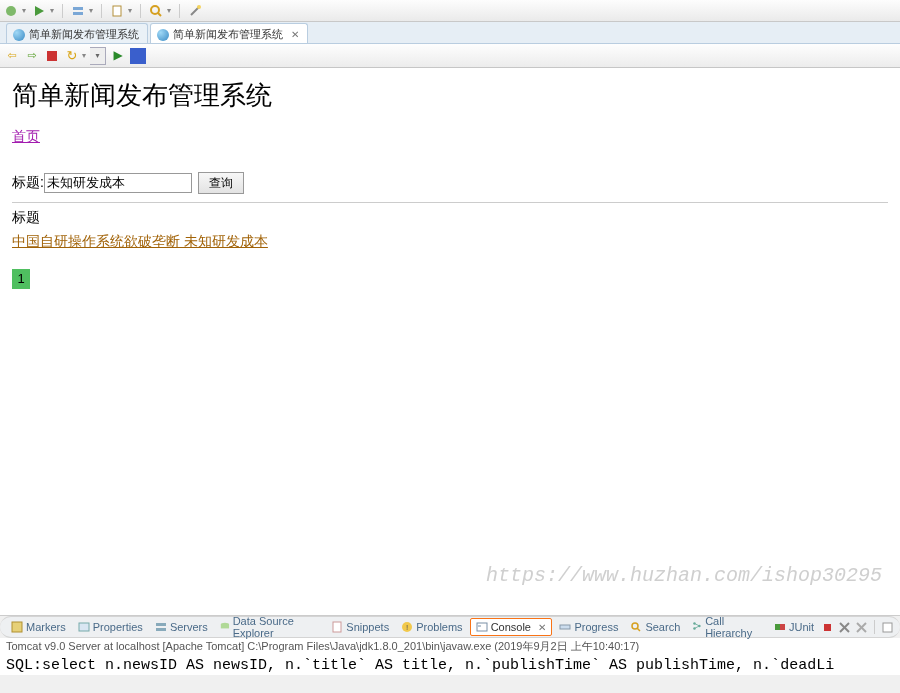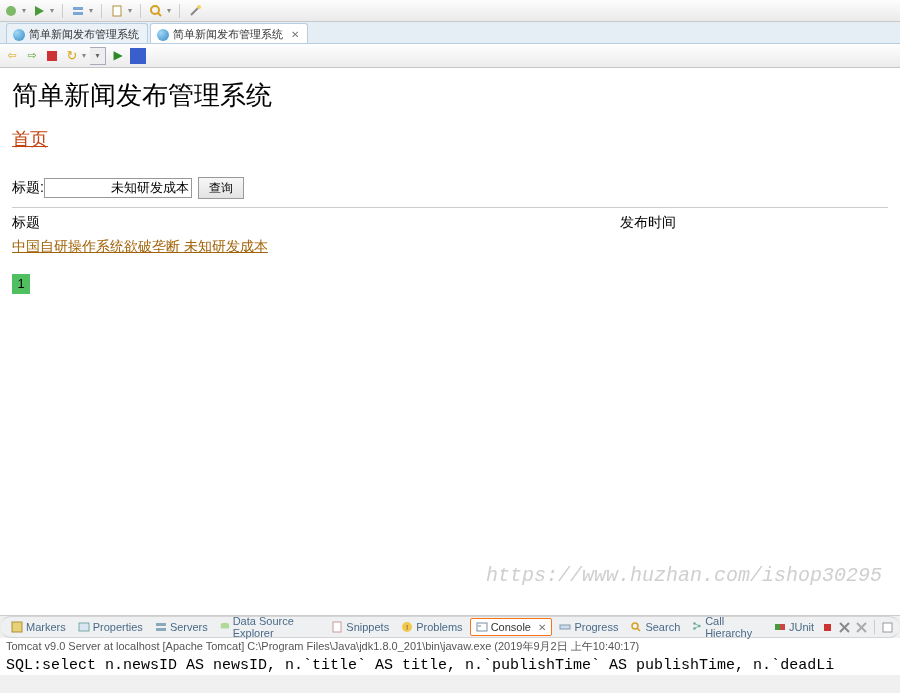--- a/index.html
+++ b/index.html
@@ -49,23 +49,23 @@
 .url-drop { width: 16px; height: 18px; border: 1px solid #aab; border-left: none; background: #eee; font-size: 8px; text-align: center; line-height: 16px; color: #666; }
 .go-btn { width: 16px; height: 16px; color: #2a8a2a; font-size: 12px; text-align: center; }
 .ext-btn { width: 16px; height: 16px; background: #3a5fcc; }
 
 
 .page {
   background: #fff; height: 548px; border-bottom: 1px solid #ccc;
   padding: 10px 12px; position: relative; overflow: hidden;
 }
 .page h1 { font-family: SimSun, serif; font-size: 26px; font-weight: normal; margin-bottom: 14px; }
-.home-link { color: #c2410c; text-decoration: underline; font-size: 18px; }
+.home-link { color: #a21caf; text-decoration: underline; font-size: 14px; }
 .search-row { margin-top: 26px; font-size: 14px; display: flex; align-items: center; }
-.search-row input[type=text] { width: 148px; height: 20px; font-size: 13px; padding: 0 2px; border: 1px solid #999; text-align: right; }
+.search-row input[type=text] { width: 148px; height: 20px; font-size: 13px; padding: 0 2px; border: 1px solid #999; }
 .search-row button {
   height: 22px; padding: 0 10px; margin-left: 6px; font-size: 12px;
   background: linear-gradient(#f7f7f7,#e3e3e3); border: 1px solid #999;
 }
 .divider { border: none; border-top: 1px solid #ccc; margin: 8px 0 2px; }
 .table-head { display: flex; font-size: 14px; padding: 4px 0; }
 .col-title { flex: 0 0 608px; }
 .col-time { flex: 1; }
 .table-row { display: flex; font-size: 14px; padding: 2px 0; }
 .news-link { color: #a16207; text-decoration: underline; }
@@ -170,21 +170,20 @@
   <div class="search-row">
     <span>标题:</span>
     <input type="text" value="未知研发成本" style="">
     <button>查询</button>
   </div>
 
   <hr class="divider">
 
   <div class="table-head">
     <div class="col-title">标题</div>
-    <div class="col-time">发布时间</div>
   </div>
 
   <div class="table-row">
     <div class="col-title"><a href="#" class="news-link">中国自研操作系统欲破垄断 未知研发成本</a></div>
   </div>
 
   <div class="pager">
     <span class="page-num">1</span>
   </div>
 

